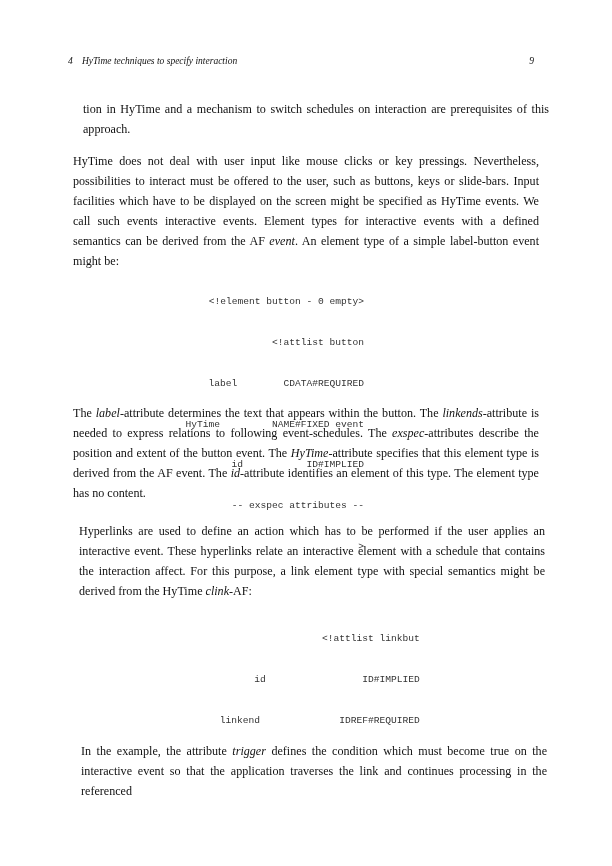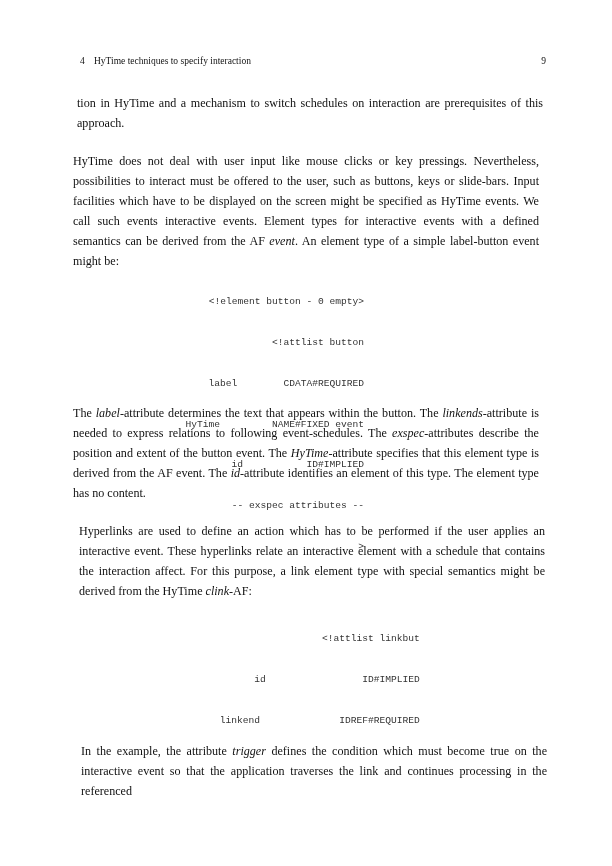--- a/index.html
+++ b/index.html
@@ -1,37 +1,37 @@
 <!DOCTYPE html>
 <html><head>
 <meta charset="utf-8">
 <style>
   html, body { margin: 0; padding: 0; background: #ffffff; }
   body { width: 612px; height: 866px; position: relative; overflow: hidden; color: #111; }
   .page { position: absolute; left: 0; top: 0; width: 612px; height: 866px; }
-  .running-head { position: absolute; left: 80px; top: 56px; width: 466px; font-family: "Liberation Serif", serif; font-size: 9.5px; }
+  .running-head { position: absolute; left: 68px; top: 56px; width: 466px; font-family: "Liberation Serif", serif; font-style: italic; font-size: 9.5px; }
   .running-head .sec { display: inline-block; width: 14px; }
   .running-head .pg { position: absolute; right: 0; top: 0; }
   .para { position: absolute; left: 73px; width: 466px; font-family: "Liberation Serif", serif; font-size: 12.1px; line-height: 20px; text-align: justify; }
   .para em { font-style: italic; }
   .code { position: absolute; font-family: "Liberation Mono", monospace; font-size: 9.6px; line-height: 13.6px; color: #333; white-space: pre; margin: 0; text-align: right; }
   .code .row { display: block; height: 13.6px; }
   .code .c { display: inline-block; }
 </style>
 </head>
 <body>
 
 <div class="page">
 
   <div class="running-head">
     <span class="sec">4</span><span>HyTime techniques to specify interaction</span>
     <span class="pg">9</span>
   </div>
 
-  <p class="para" style="top:89px; margin:4px;">
+  <p class="para" style="top:89px; margin:10px;">
     <span>tion in HyTime and a mechanism to switch schedules on interaction are prerequisites of this approach.</span>
   </p>
 
   <p class="para" style="top:151px; margin:0;"><span>HyTime does not deal with user input like mouse clicks or key pressings. Nevertheless, possibilities to interact must be offered to the user, such as buttons, keys or slide-bars. Input facilities which have to be displayed on the screen might be specified as HyTime events. We call such events interactive events. Element types for interactive events with a defined semantics can be derived from the AF </span><em>event</em><span>. An element type of a simple label-button event might be:</span></p>
 
   <div class="code" style="left:97px; top:268px;">
     <span class="row">&lt;!element button - 0 empty&gt;</span>
     <span class="row">&lt;!attlist button</span>
     <span class="row"><span class="c" style="width:48px"></span><span class="c" style="width:75px">label</span><span class="c" style="width:75px">CDATA</span><span class="c">#REQUIRED</span></span>
     <span class="row"><span class="c" style="width:48px"></span><span class="c" style="width:75px">HyTime</span><span class="c" style="width:75px">NAME</span><span class="c">#FIXED event</span></span>

